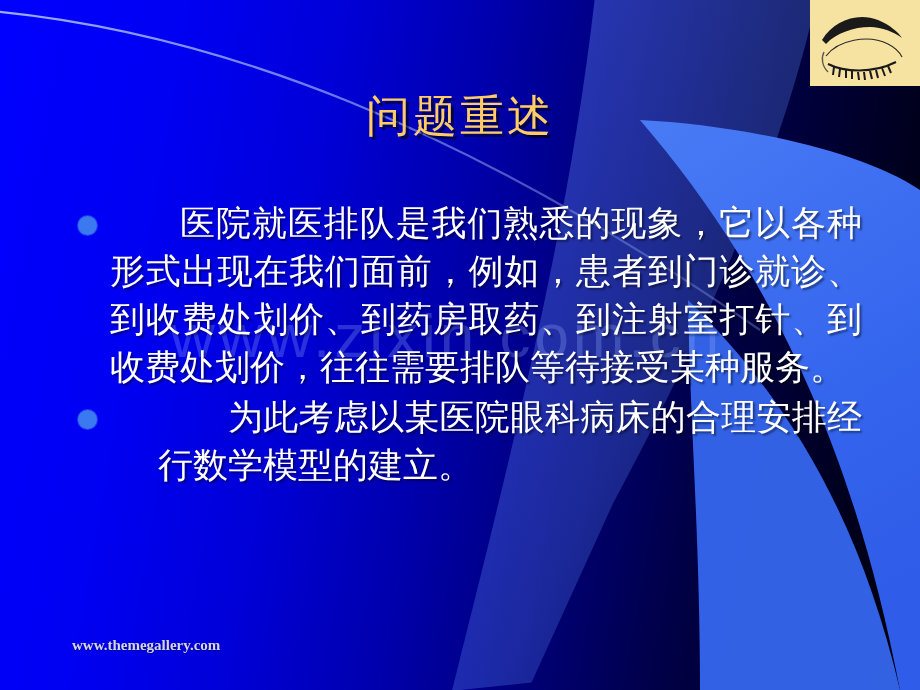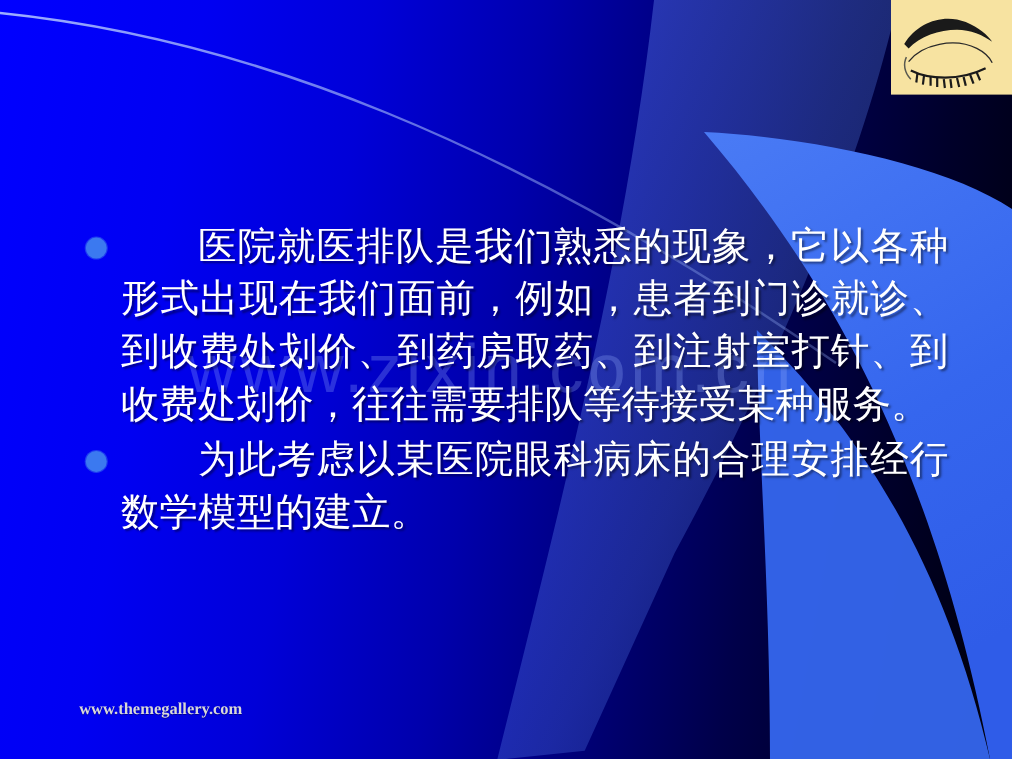--- a/index.html
+++ b/index.html
@@ -174,29 +174,30 @@
         <line x1="48" y1="72" x2="49" y2="80"></line>
         <line x1="54" y1="72" x2="55" y2="80"></line>
         <line x1="60" y1="71" x2="62" y2="79"></line>
         <line x1="66" y1="70" x2="68" y2="78"></line>
         <line x1="72" y1="68" x2="75" y2="76"></line>
         <line x1="78" y1="66" x2="81" y2="73"></line>
       </g>
     </svg>
   </div>
 
+  <div class="title">问题重述</div>
 
   <div class="body">
 
     <div class="para">
       <span class="bullet"></span>
       <span class="para-text" style="text-indent: 2em;">医院就医排队是我们熟悉的现象，它以各种形式出现在我们面前，例如，患者到门诊就诊、到收费处划价、到药房取药、到注射室打针、到收费处划价，往往需要排队等待接受某种服务。</span>
     </div>
 
     <div class="para">
       <span class="bullet"></span>
-      <span class="para-text" style="text-indent: 2em;">为此考虑以某医院眼科病床的合理安排经行数学模型的建立。</span>
+      <span class="para-text" style="text-indent: 2em; margin-left: 48px;">为此考虑以某医院眼科病床的合理安排经行数学模型的建立。</span>
     </div>
 
 
 
   </div>
 </div>
 
 </body></html>

